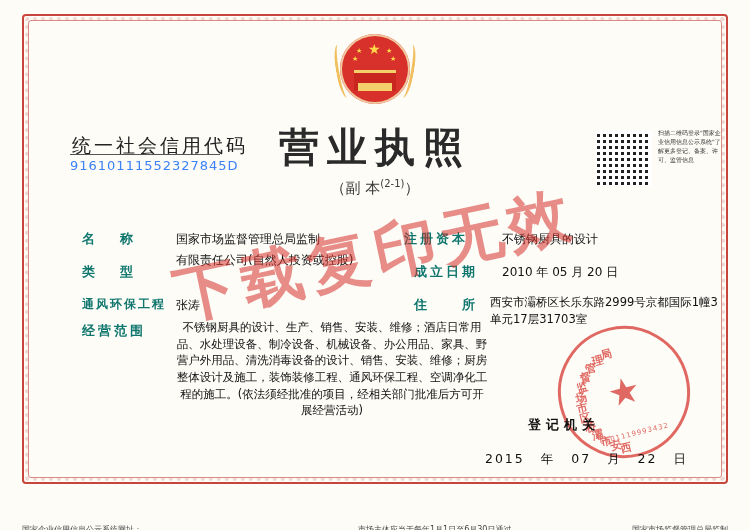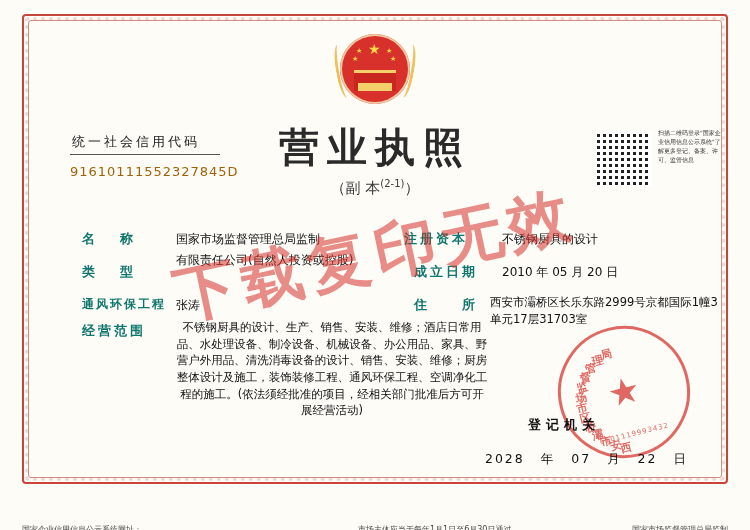--- a/index.html
+++ b/index.html
@@ -86,28 +86,28 @@
   }
   .subtitle{
     position:absolute;left:0;top:178px;width:750px;
     text-align:center;font-size:15px;color:#3a3a3a;
   }
   .subtitle .sup{font-size:10px;vertical-align:super;}
 
   
   .code-label{
     position:absolute;left:72px;top:133px;
-    font-size:13px;letter-spacing:3px;color:#222;
+    font-size:19px;letter-spacing:3px;color:#222;
   }
   .code-rule{
     position:absolute;left:70px;top:154px;width:150px;height:1px;background:#555;
   }
   .code-value{
-    position:absolute;left:70px;top:164px;
-    font-size:13px;letter-spacing:1px;color:#a16207;
+    position:absolute;left:70px;top:158px;
+    font-size:13px;letter-spacing:1px;color:#3b82f6;
   }
 
   
   .qr-box{
     position:absolute;right:98px;top:130px;
     width:54px;height:54px;
     background:
       repeating-linear-gradient(0deg,#111 0 3px,#fff 3px 6px),
       repeating-linear-gradient(90deg,#111 0 3px,#fff 3px 6px);
     background-blend-mode:screen;
@@ -253,21 +253,21 @@
       <span style="transform:rotate(38deg) translate(-50px,0) rotate(-38deg);">督</span>
       <span style="transform:rotate(50deg) translate(-50px,0) rotate(-50deg);">管</span>
       <span style="transform:rotate(62deg) translate(-50px,0) rotate(-62deg);">理</span>
       <span style="transform:rotate(74deg) translate(-50px,0) rotate(-74deg);">局</span>
     </div>
     <div class="seal-sub">6101119993432</div>
   </div>
 
   <div class="authority">登记机关</div>
   <div class="date-line">
-    <span>2028</span>
+    <span>2015</span>
     <span class="num">年</span>
     <span>07</span>
     <span class="num">月</span>
     <span>22</span>
     <span class="num">日</span>
   </div>
 </div>
 
 <div class="footer">
   <div class="fl">

